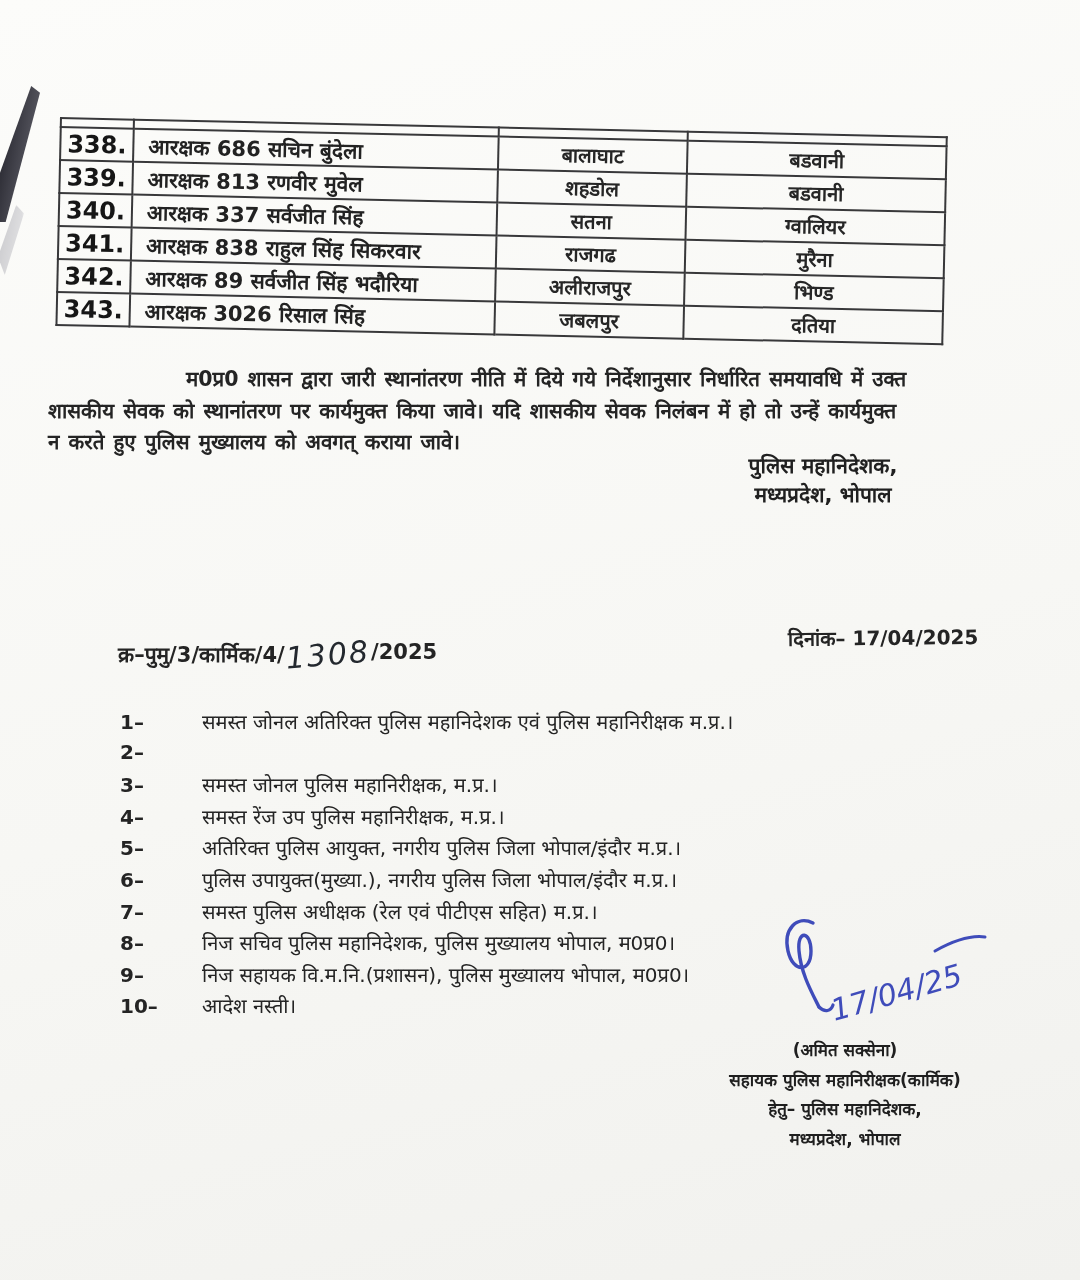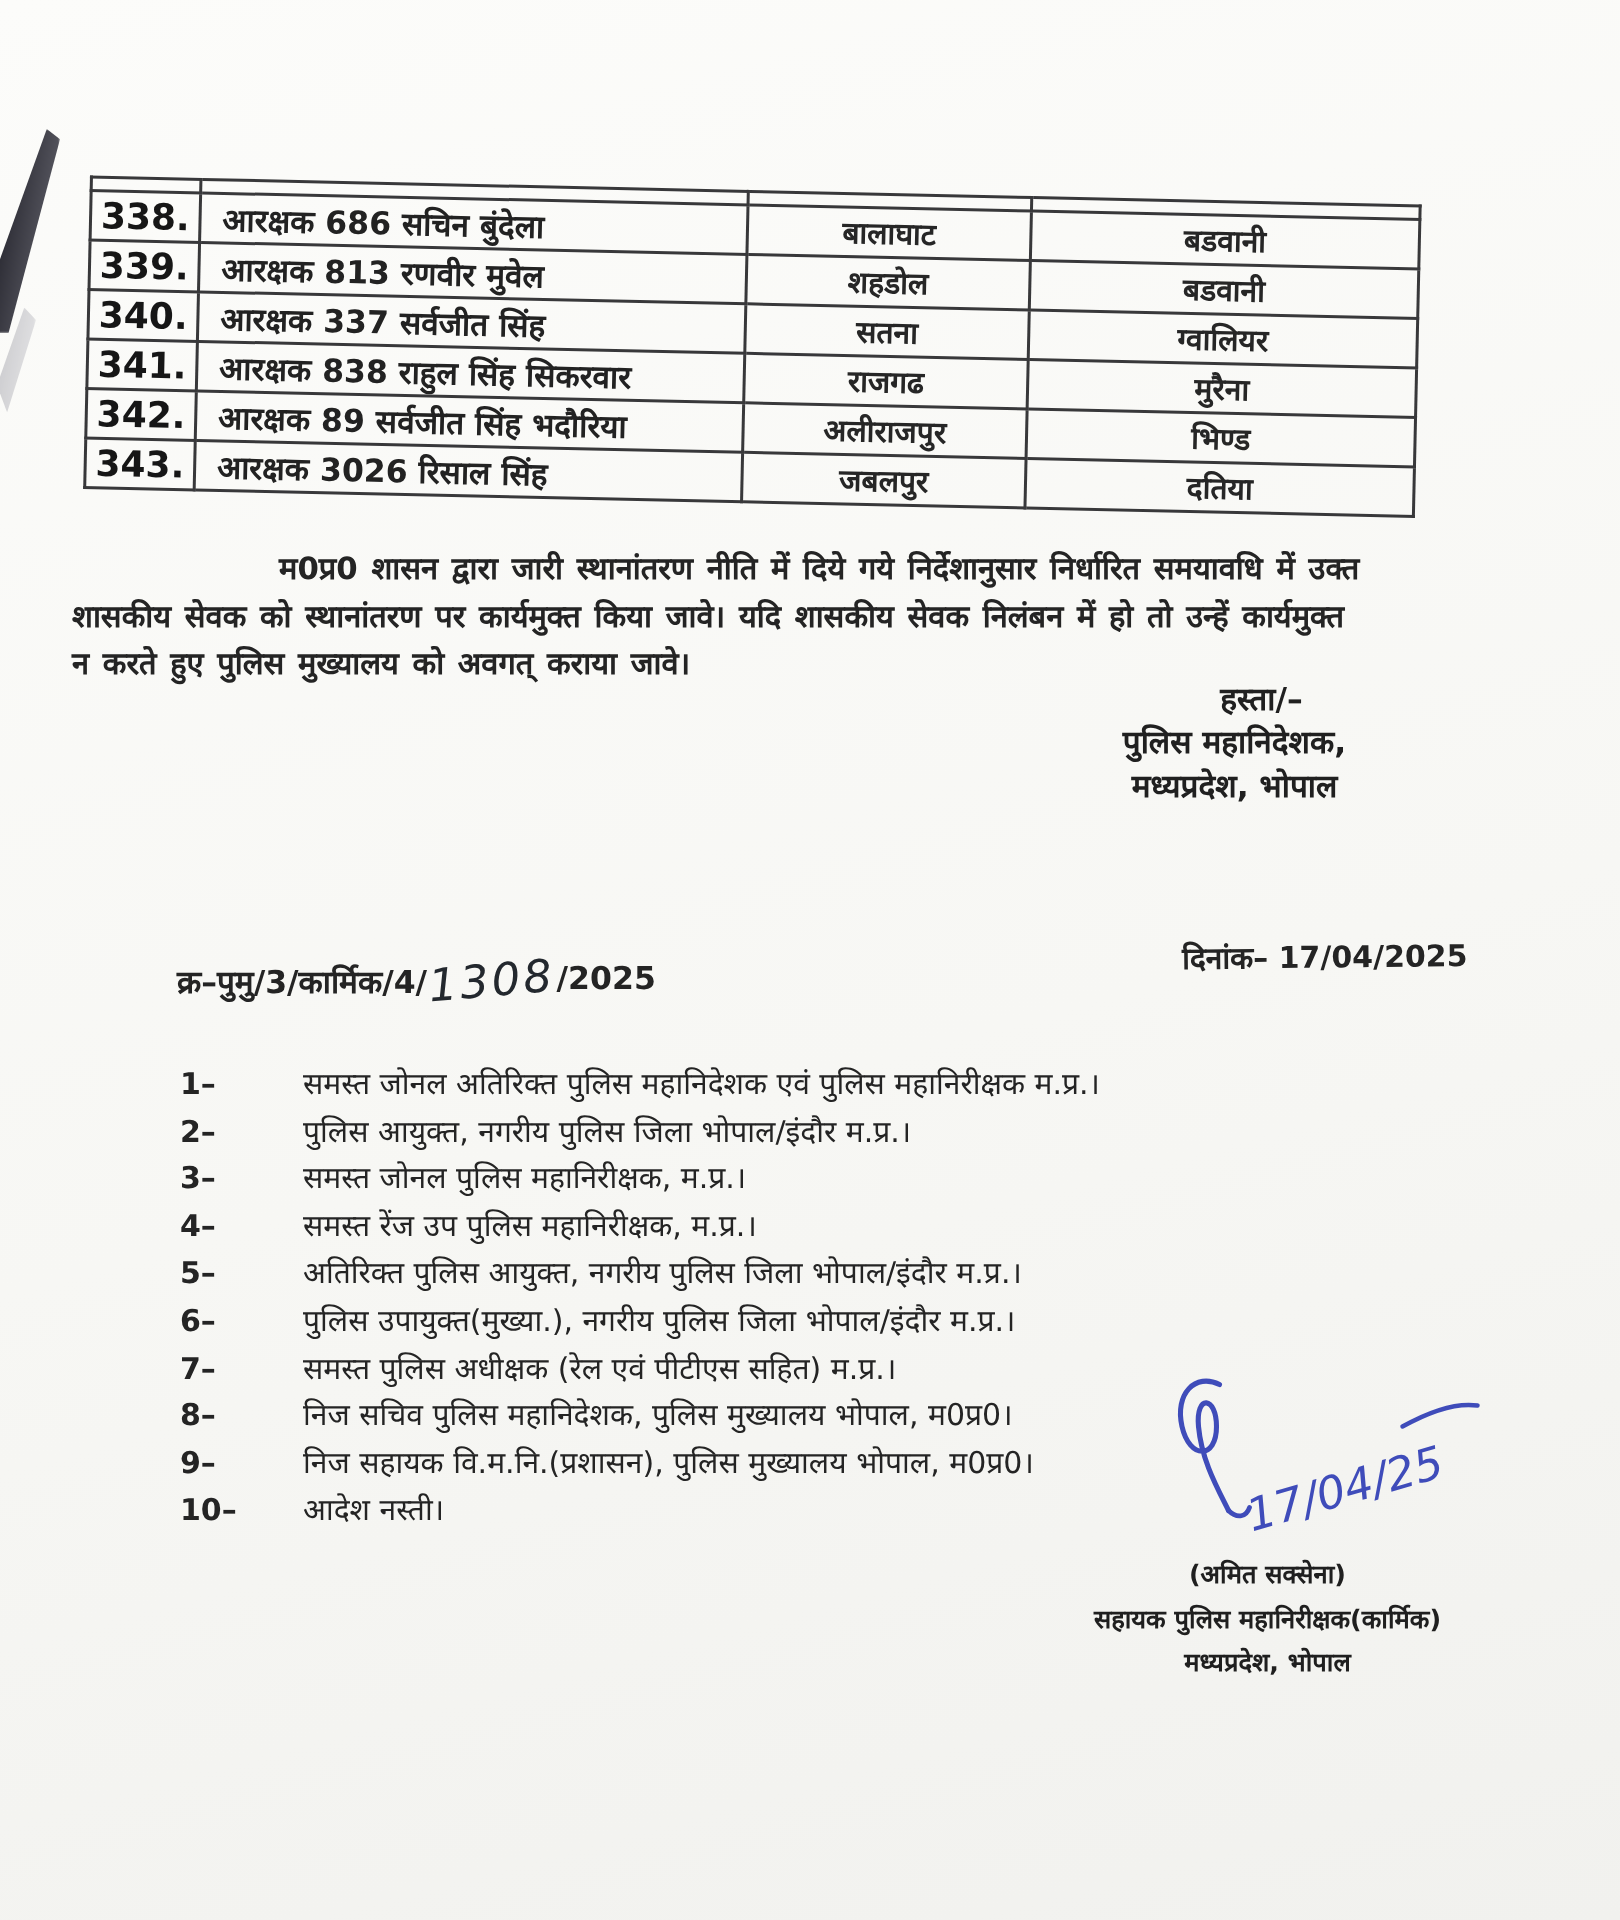--- a/index.html
+++ b/index.html
@@ -159,21 +159,20 @@
     </table>
   </div>
 
   <div class="para">
     <div class="line-first">म0प्र0 शासन द्वारा जारी स्थानांतरण नीति में दिये गये निर्देशानुसार निर्धारित समयावधि में उक्त</div>
     <div>शासकीय सेवक को स्थानांतरण पर कार्यमुक्त किया जावे। यदि शासकीय सेवक निलंबन में हो तो उन्हें कार्यमुक्त</div>
     <div>न करते हुए पुलिस मुख्यालय को अवगत् कराया जावे।</div>
   </div>
 
   <div class="sig-top">
-    <div class="hasta">हस्ता/–</div>
     <div>पुलिस महानिदेशक,</div>
     <div>मध्यप्रदेश, भोपाल</div>
   </div>
 
   <div class="date-line">दिनांक– 17/04/2025</div>
 
   <div class="ref-line">
     <span>क्र–पुमु/3/कार्मिक/4/</span>
       <span class="hand-num">1308</span>
       <span>/2025</span>
@@ -182,21 +181,20 @@
 
   <div class="dist-list">
 
       <div class="dist-item">
         <span class="dist-num">1–</span>
         <span class="dist-text">समस्त जोनल अतिरिक्त पुलिस महानिदेशक एवं पुलिस महानिरीक्षक म.प्र.।</span>
       </div>
 
       <div class="dist-item">
         <span class="dist-num">2–</span>
-        <span class="dist-text">पुलिस आयुक्त, नगरीय पुलिस जिला भोपाल/इंदौर म.प्र.।</span>
       </div>
 
       <div class="dist-item">
         <span class="dist-num">3–</span>
         <span class="dist-text">समस्त जोनल पुलिस महानिरीक्षक, म.प्र.।</span>
       </div>
 
       <div class="dist-item">
         <span class="dist-num">4–</span>
         <span class="dist-text">समस्त रेंज उप पुलिस महानिरीक्षक, म.प्र.।</span>
@@ -238,16 +236,17 @@
       <path d="M 38 8 C 22 0, 8 14, 13 36 C 18 58, 36 58, 36 36 C 36 16, 22 14, 24 36 C 26 58, 36 76, 44 92" fill="none" stroke-width="3.4" stroke-linecap="round" stroke="#3f4cba"></path>
       <path d="M 44 92 C 50 98, 56 96, 58 90" fill="none" stroke-width="3.2" stroke-linecap="round" stroke="#3f4cba"></path>
       <path d="M 160 36 C 178 26, 196 20, 210 22" fill="none" stroke-width="3" stroke-linecap="round" stroke="#3f4cba"></path>
       <text x="52" y="88" transform="rotate(-16 120 70)" fill="#3f4cba">17/04/25</text>
     </svg>
   </div>
 
   <div class="sig-bottom">
     <div>(अमित सक्सेना)</div>
     <div>सहायक पुलिस महानिरीक्षक(कार्मिक)</div>
+    <div>हेतु– पुलिस महानिदेशक,</div>
     <div>मध्यप्रदेश, भोपाल</div>
   </div>
 
 </div>
 
 </body></html>

